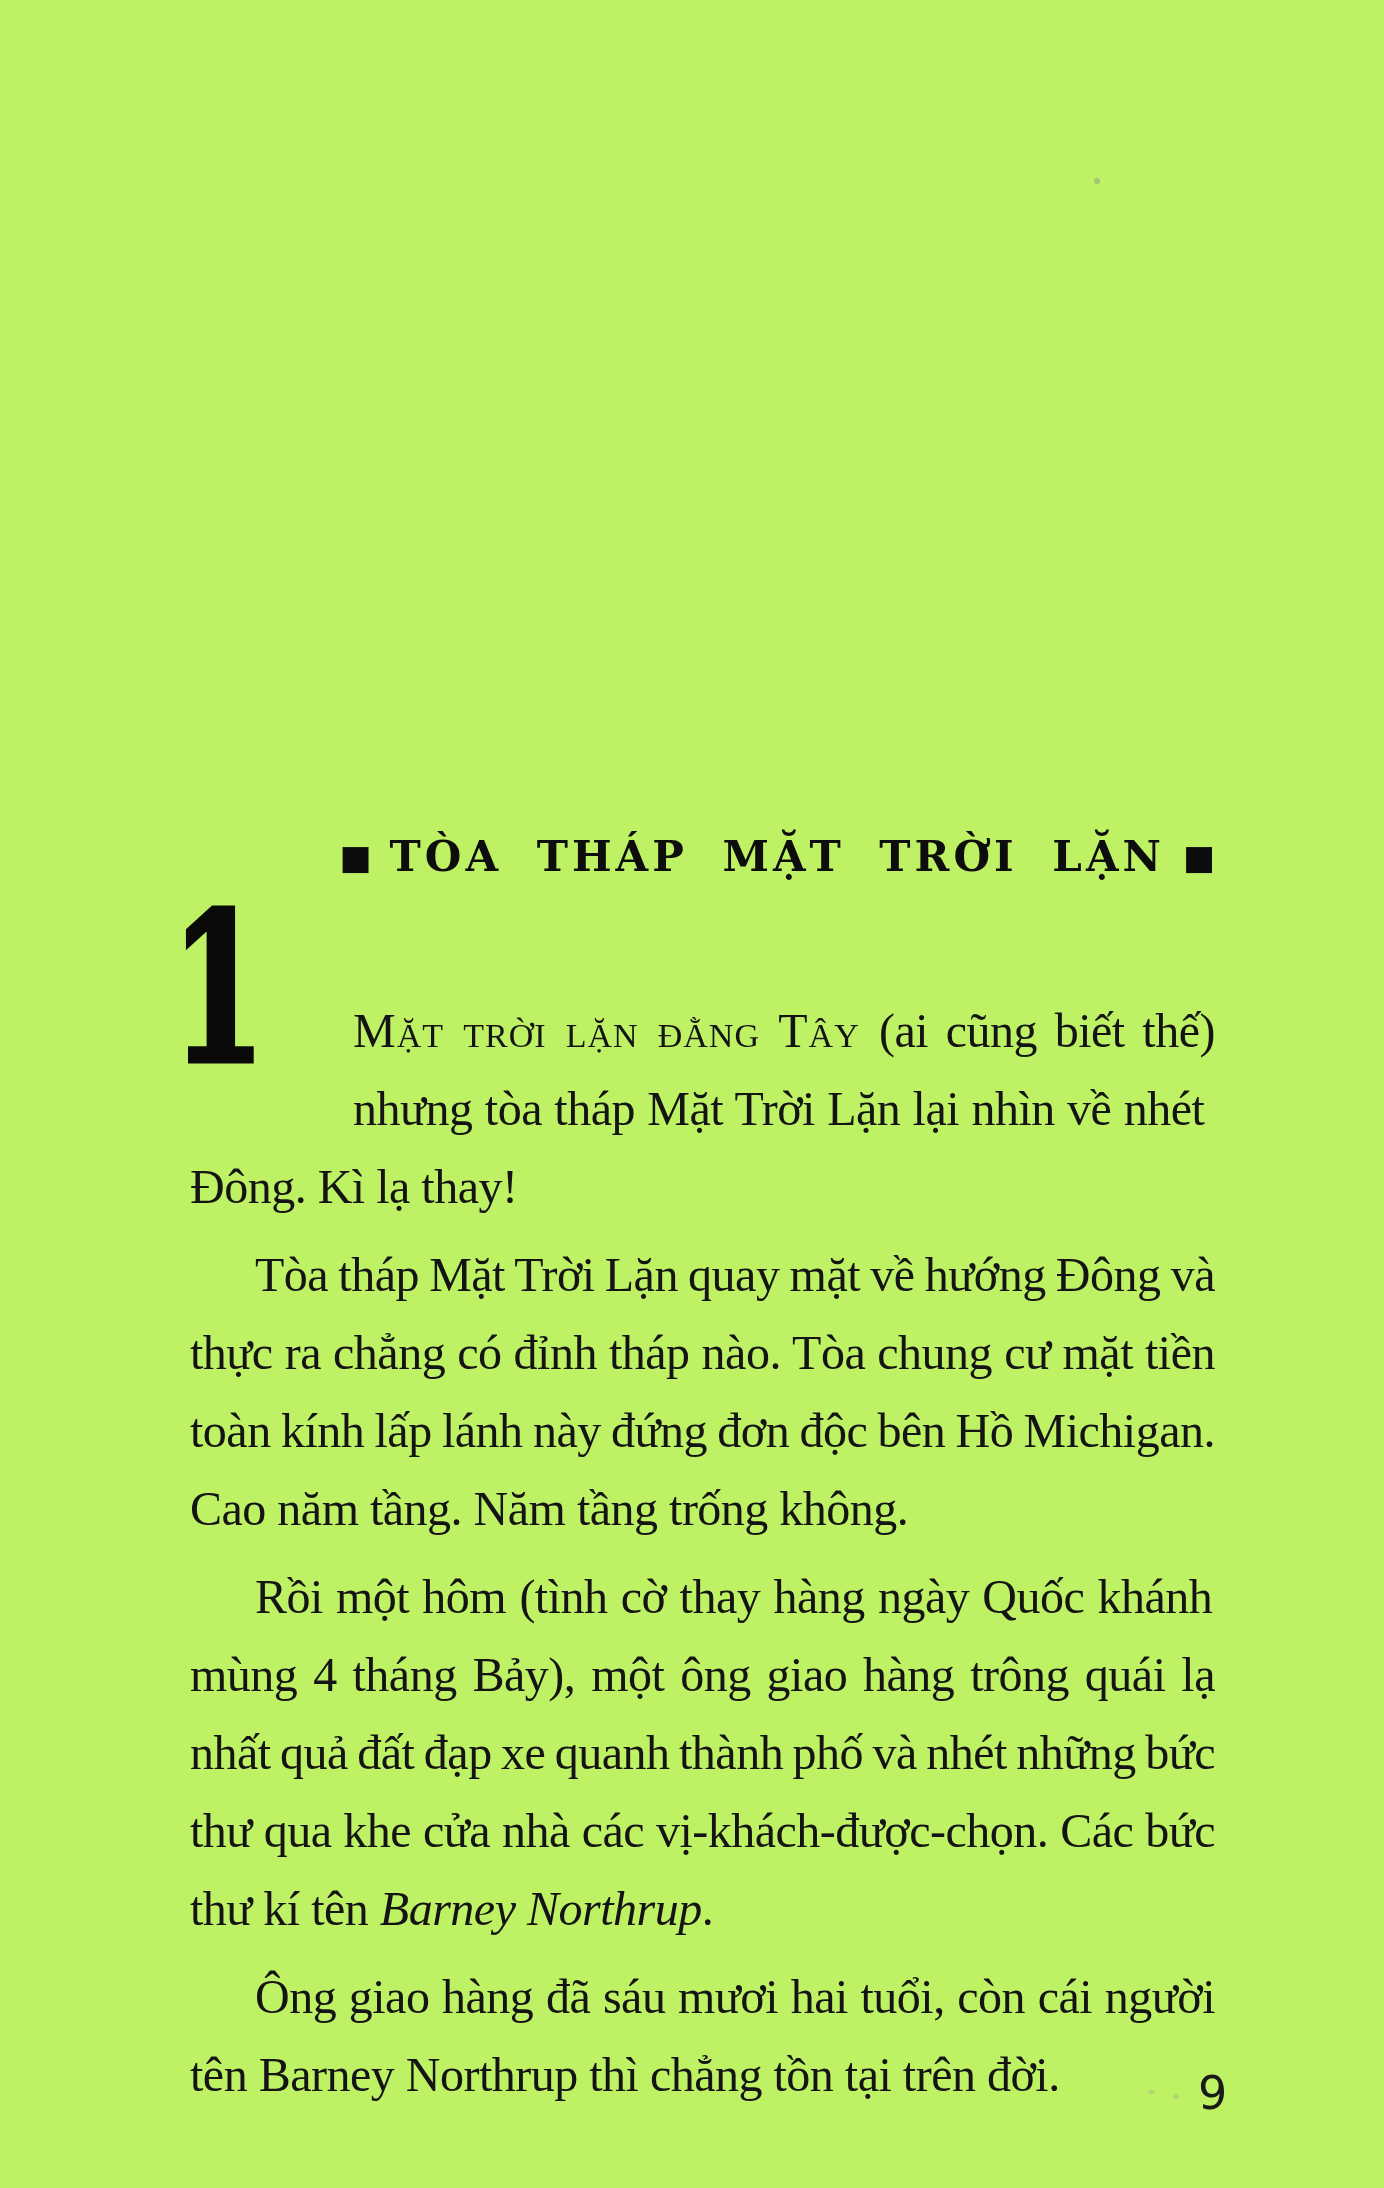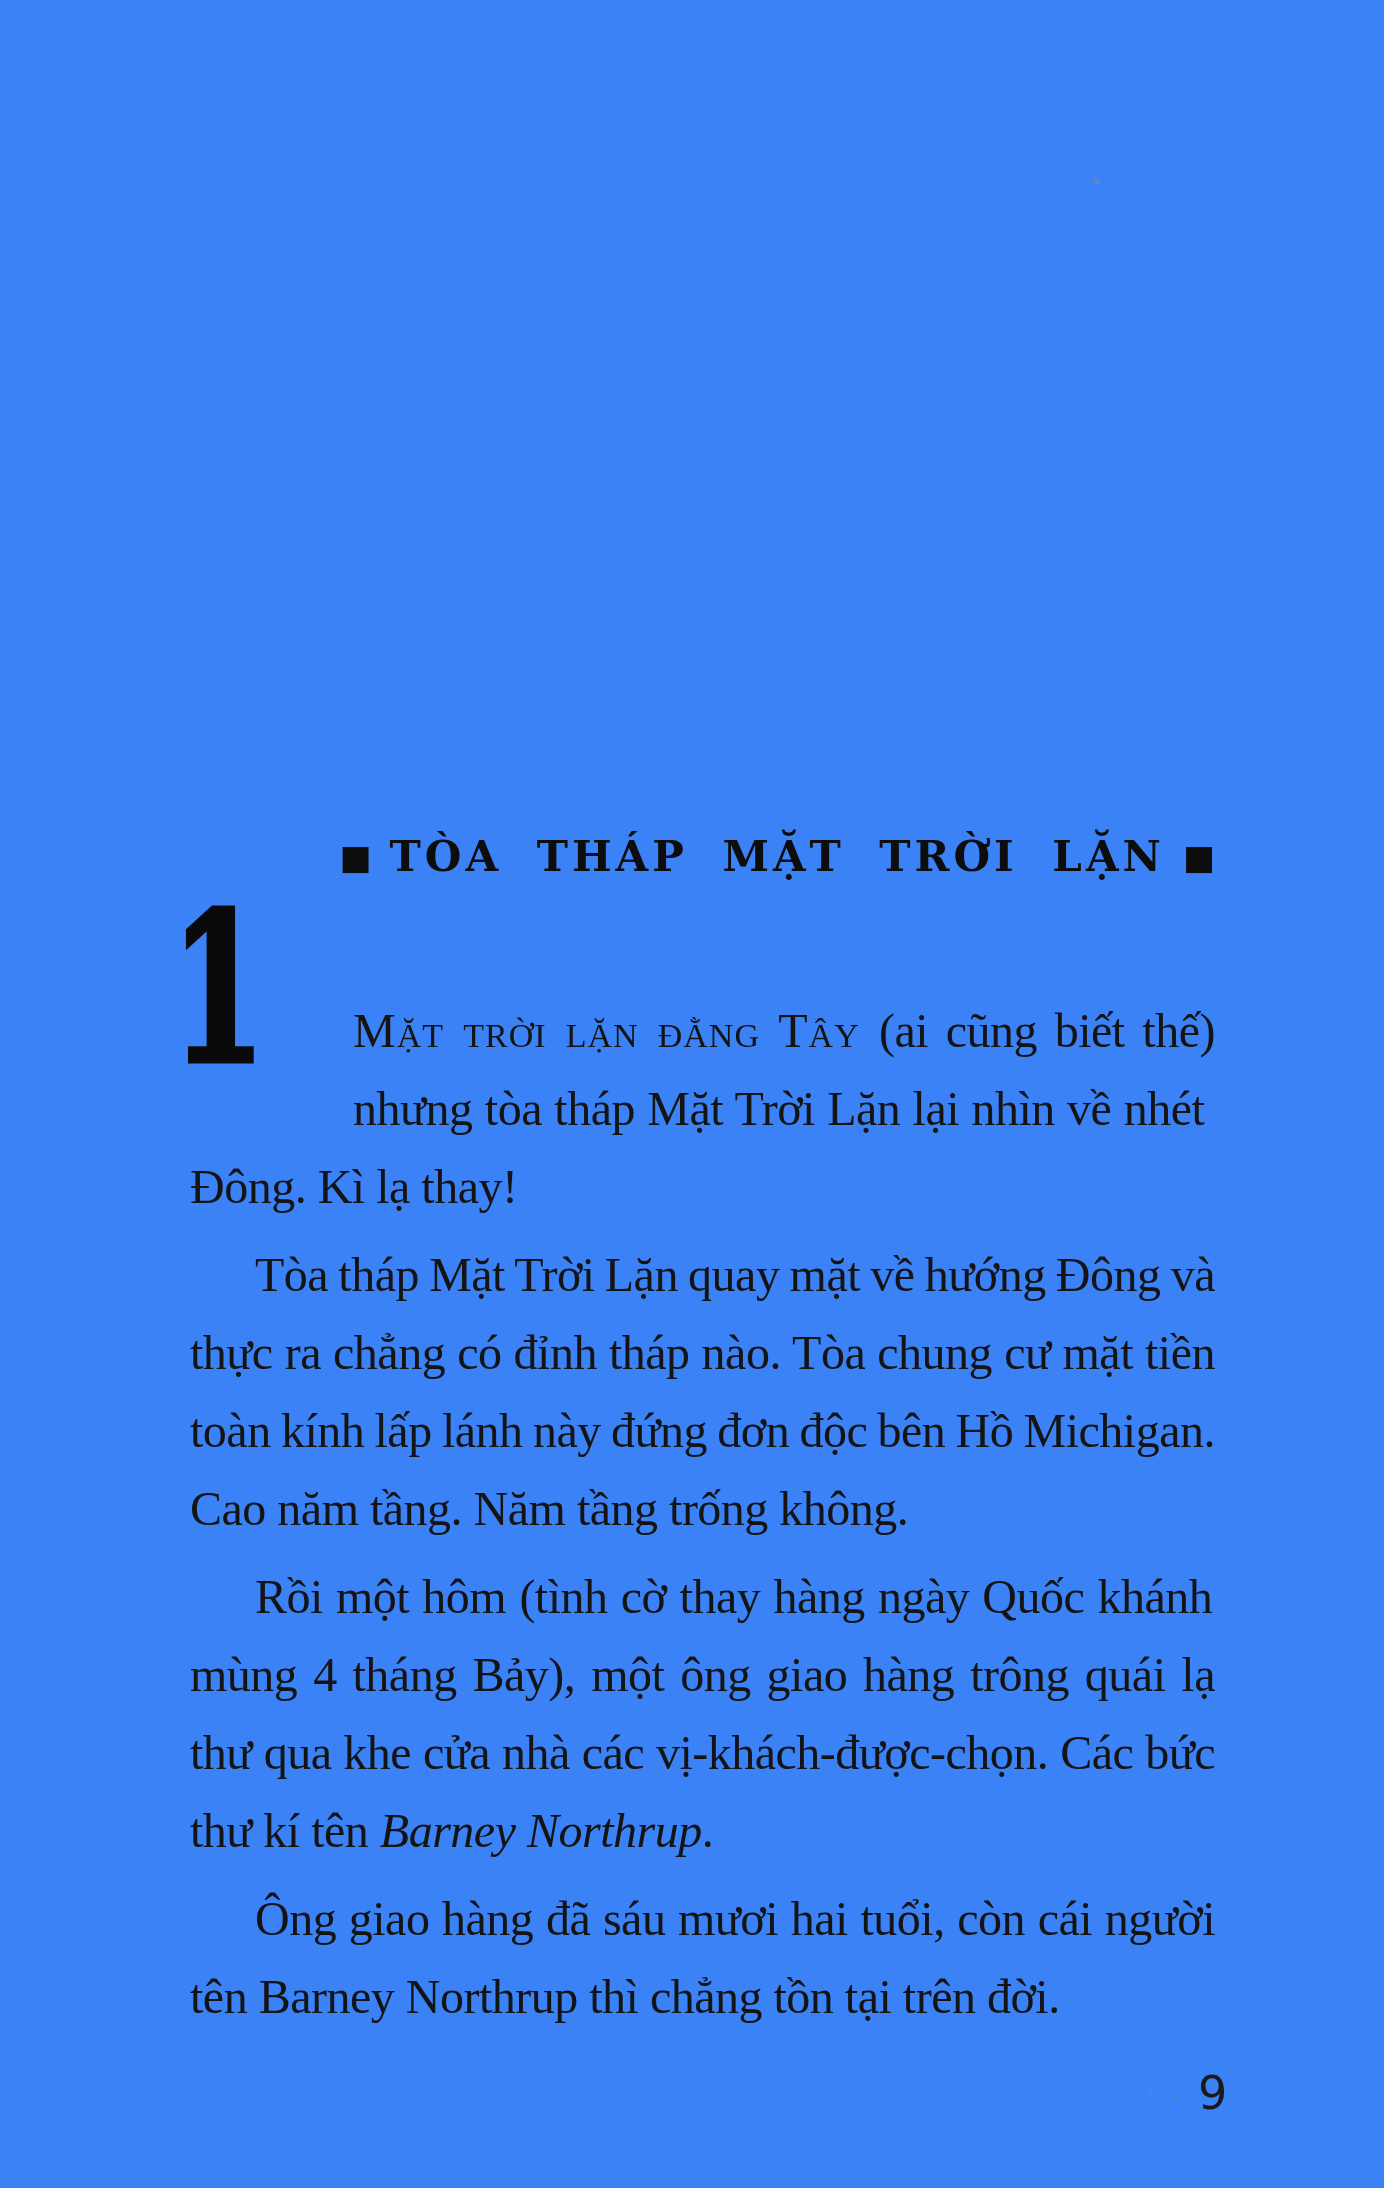--- a/index.html
+++ b/index.html
@@ -1,19 +1,19 @@
 <!DOCTYPE html>
 <html lang="vi"><head>
 <meta charset="utf-8">
 <style>
   html,body{margin:0;padding:0;background:#e8e8e8;}
   .page{
     position:relative;
     width:1384px;height:2188px;
-    background:#3b82f6;
+    background:#bef264;
     overflow:hidden;
     font-family:"Liberation Serif",serif;
     color:#141414;
     margin:0 auto;
   }
   
   .chapter-title{
     position:absolute;
     left:190px;width:1025px;top:833px;
     margin:0;
@@ -105,20 +105,21 @@
       </div>
       <div class="para">
         <div class="line justify pad-indent" style="word-spacing: -1.31406px;"><span class="ltxt"><span class="seg-n">Tòa tháp Mặt Trời Lặn quay mặt về hướng Đông và</span></span></div>
         <div class="line justify" style="word-spacing: 0.546875px;"><span class="ltxt"><span class="seg-n">thực ra chẳng có đỉnh tháp nào. Tòa chung cư mặt tiền</span></span></div>
         <div class="line justify" style="word-spacing: -1.22031px;"><span class="ltxt"><span class="seg-n">toàn kính lấp lánh này đứng đơn độc bên Hồ Michigan.</span></span></div>
         <div class="line final"><span class="ltxt"><span class="seg-n">Cao năm tầng. Năm tầng trống không.</span></span></div>
       </div>
       <div class="para">
         <div class="line justify pad-indent" style="word-spacing: 1.67535px;"><span class="ltxt"><span class="seg-n">Rồi một hôm (tình cờ thay hàng ngày Quốc khánh</span></span></div>
         <div class="line justify" style="word-spacing: 4.35px;"><span class="ltxt"><span class="seg-n">mùng 4 tháng Bảy), một ông giao hàng trông quái lạ</span></span></div>
+        <div class="line justify" style="word-spacing: -2.08381px;"><span class="ltxt"><span class="seg-n">nhất quả đất đạp xe quanh thành phố và nhét những bức</span></span></div>
         <div class="line justify" style="word-spacing: 0.355469px;"><span class="ltxt"><span class="seg-n">thư qua khe cửa nhà các vị-khách-được-chọn. Các bức</span></span></div>
         <div class="line final"><span class="ltxt"><span class="seg-n">thư kí tên </span><span class="seg-i">Barney Northrup</span><span class="seg-n">.</span></span></div>
       </div>
       <div class="para">
         <div class="line justify pad-indent" style="word-spacing: 1.12344px;"><span class="ltxt"><span class="seg-n">Ông giao hàng đã sáu mươi hai tuổi, còn cái người</span></span></div>
         <div class="line final"><span class="ltxt"><span class="seg-n">tên Barney Northrup thì chẳng tồn tại trên đời.</span></span></div>
       </div>
     </div>
 
   <div class="speck speck-a"></div>

